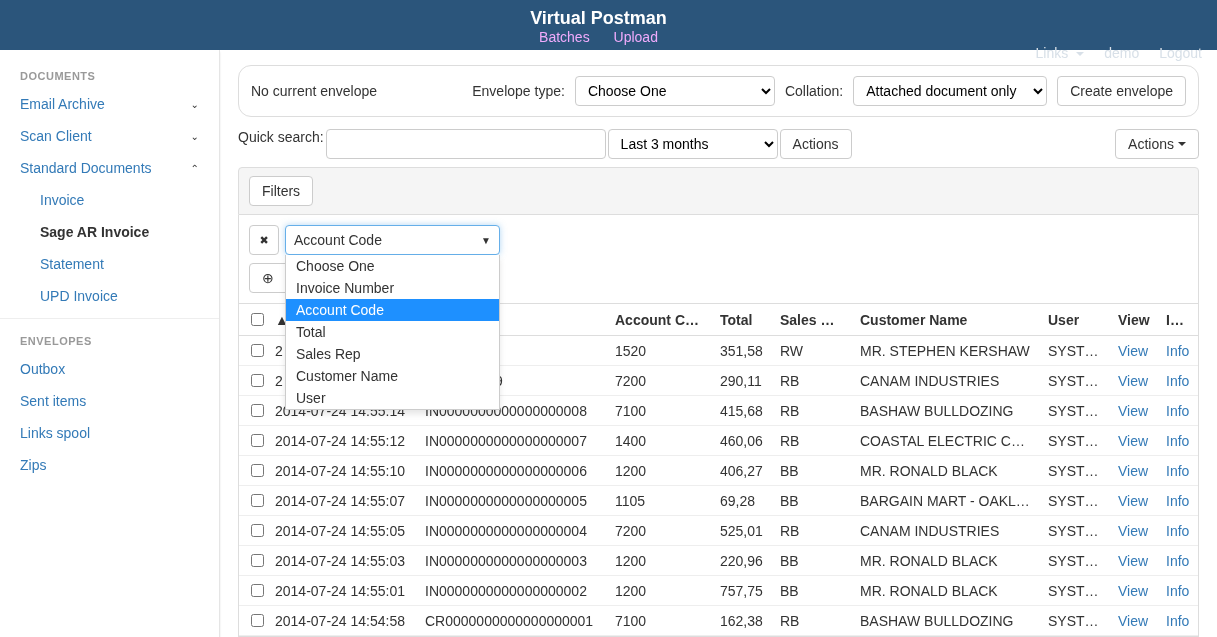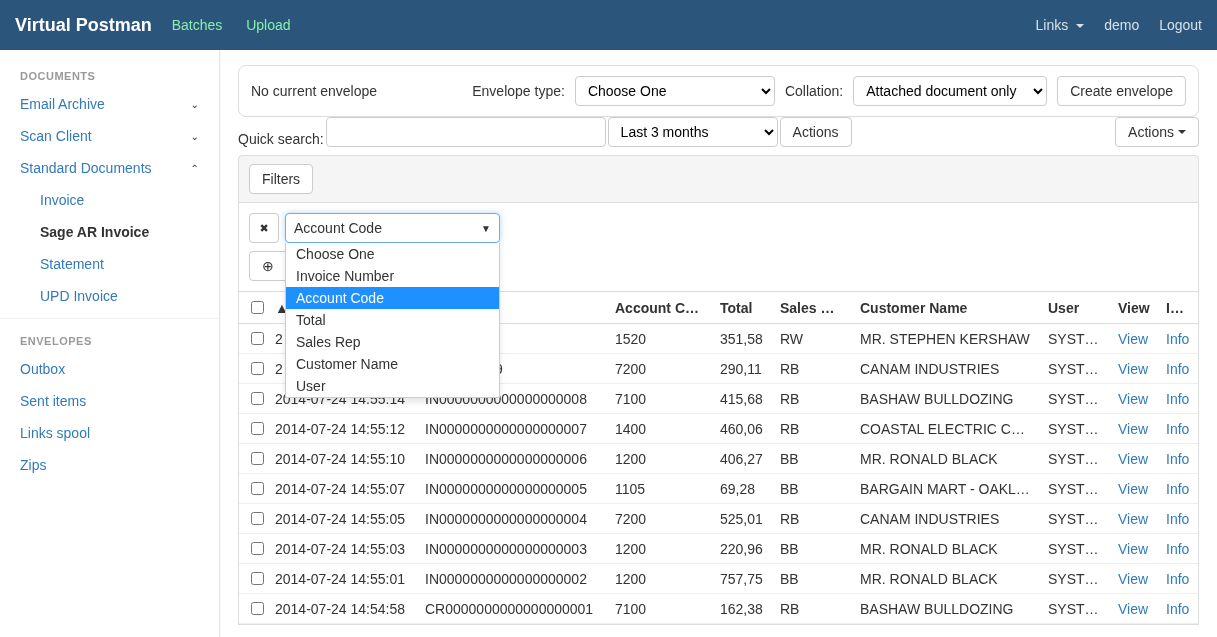--- a/index.html
+++ b/index.html
@@ -1,37 +1,37 @@
 <!DOCTYPE html>
 <html><head>
 <meta charset="utf-8">
 <style>
   * { box-sizing: border-box; }
   body { margin:0; font-family: "Helvetica Neue", Helvetica, Arial, sans-serif; font-size:14px; color:#333; background:#fff; }
   a { color:#337ab7; text-decoration:none; cursor:pointer; }
-  .navbar { background:#2b557b; color:#fff; height:50px; display:flex; align-items:center; padding:8px 15px; }
+  .navbar { background:#2b557b; color:#fff; height:50px; display:flex; align-items:center; padding:8px 15px;flex-direction:column; }
   .navbar .brand { font-size:18px; font-weight:bold; margin-right:20px; color:#fff;}
-  .navbar .nav-left a { color:#86efac; margin-right:20px; }
+  .navbar .nav-left a { color:#f0abfc; margin-right:20px; }
   .navbar .nav-right { margin-left:auto; display:flex; align-items:center; gap:20px;}
   .navbar .nav-right a { color:#d8e0e8; }
   .caret { display:inline-block; width:0; height:0; margin-left:4px; vertical-align:middle; border-top:4px solid; border-right:4px solid transparent; border-left:4px solid transparent;}
   .layout { display:flex; }
   .sidebar { width:220px; border-right:1px solid #e5e5e5; padding:10px 0 20px 0; box-shadow: 2px 0 2px -2px rgba(0,0,0,0.1);}
   .side-header { color:#999; font-size:11px; letter-spacing:0.5px; padding:10px 20px 6px; font-weight:bold; text-transform:uppercase;}
   .side-item { display:flex; align-items:center; justify-content:space-between; padding:8px 20px; color:#337ab7; cursor:pointer; position:relative;}
   .side-sub { padding:8px 20px 8px 40px; color:#337ab7; cursor:pointer;}
   .side-sub.active { color:#333; font-weight:bold; }
   .side-item .chev { font-size:10px; color:#333;}
   hr.side { border:none; border-top:1px solid #eee; margin:6px 0;}
   .main { flex:1; padding:15px 18px; min-width:0;}
-  .panel { border:1px solid #ddd; border-radius:8px; padding:10px 12px; display:flex; align-items:center; gap:10px; flex-wrap:wrap; background:#fff;}
+  .panel { border:1px solid #ddd; border-radius:13px; padding:10px 12px; display:flex; align-items:center; gap:10px; flex-wrap:wrap; background:#fff;}
   .lbl { color:#333; }
   select, input[type="text"] { border:1px solid #ccc; border-radius:4px; height:30px; padding:4px 8px; font-size:14px; background:#fff;}
   .btn { display:inline-flex; align-items:center; border:1px solid #ccc; background:#fff; border-radius:4px; height:30px; padding:0 12px; cursor:pointer; color:#333; font-size:14px;}
-  .toolbar-row { display:flex; align-items:flex-end; gap:2px; margin-top:0;}
+  .toolbar-row { display:flex; align-items:flex-start; gap:2px; margin-top:12px;}
   .spacer { flex:1; }
   .filters-bar { border:1px solid #ddd; border-radius:4px 4px 0 0; background:#f5f5f5; padding:8px 10px; margin-top:8px;}
   .filters-body { border:1px solid #ddd; border-top:none; padding:10px; position:relative;}
   .filter-row { display:flex; align-items:center; gap:6px;}
   .icon-btn { width:30px; height:30px; display:inline-flex; align-items:center; justify-content:center; border:1px solid #ccc; border-radius:4px; background:#fff; cursor:pointer;}
   .dropdown-wrap { position:relative; display:inline-block;}
   .fake-select { width:215px; height:30px; border:1px solid #66afe9; box-shadow:0 0 6px rgba(102,175,233,.5); border-radius:4px; display:flex; align-items:center; padding:0 8px; justify-content:space-between; background:#fff;}
   .dropdown-list { position:absolute; top:30px; left:0; width:215px; border:1px solid #ccc; border-top:none; background:#fff; z-index:100; box-shadow:0 4px 6px rgba(0,0,0,0.1);}
   .dropdown-list .opt { padding:1px 10px; cursor:pointer; line-height:20px; }
   .dropdown-list .opt.selected { background:#1e90ff; color:#fff; }

